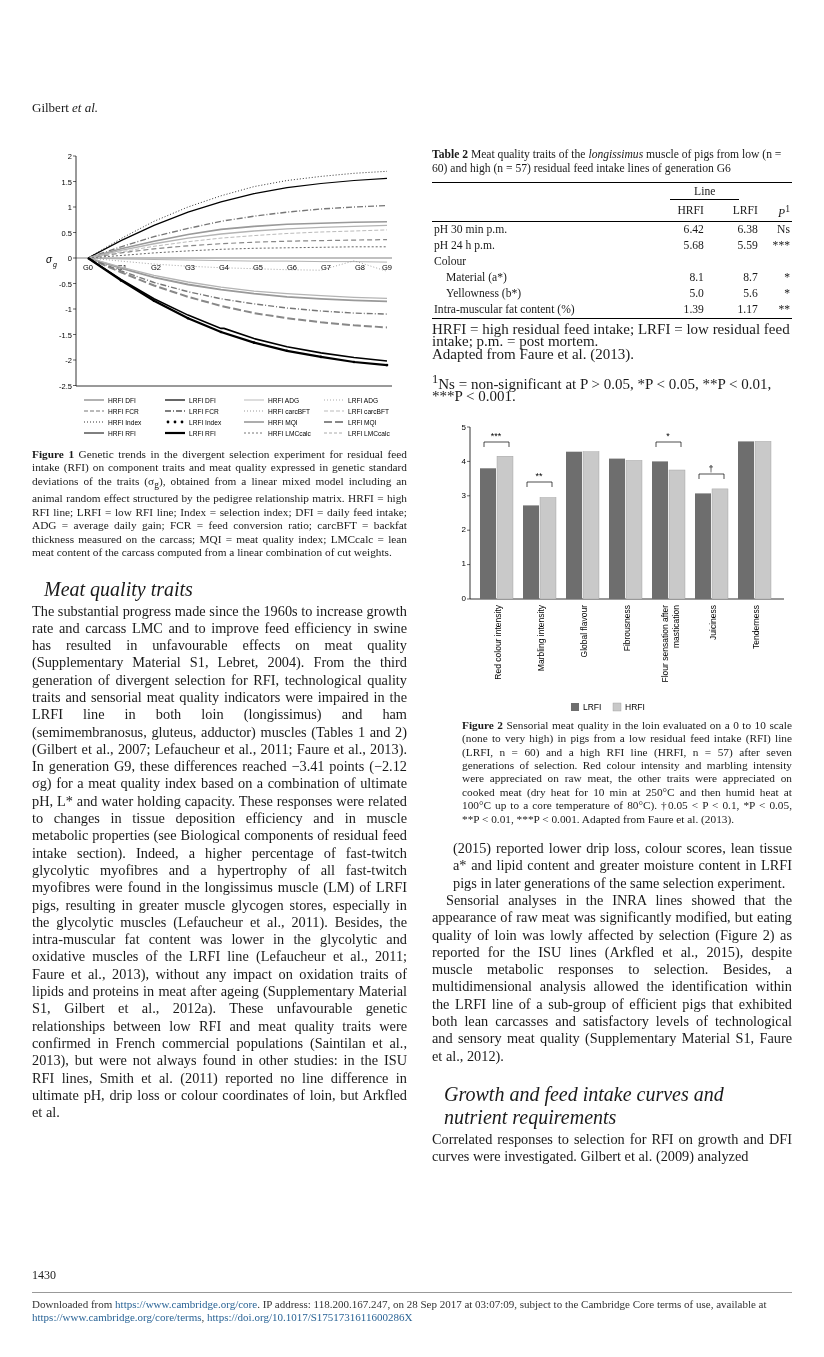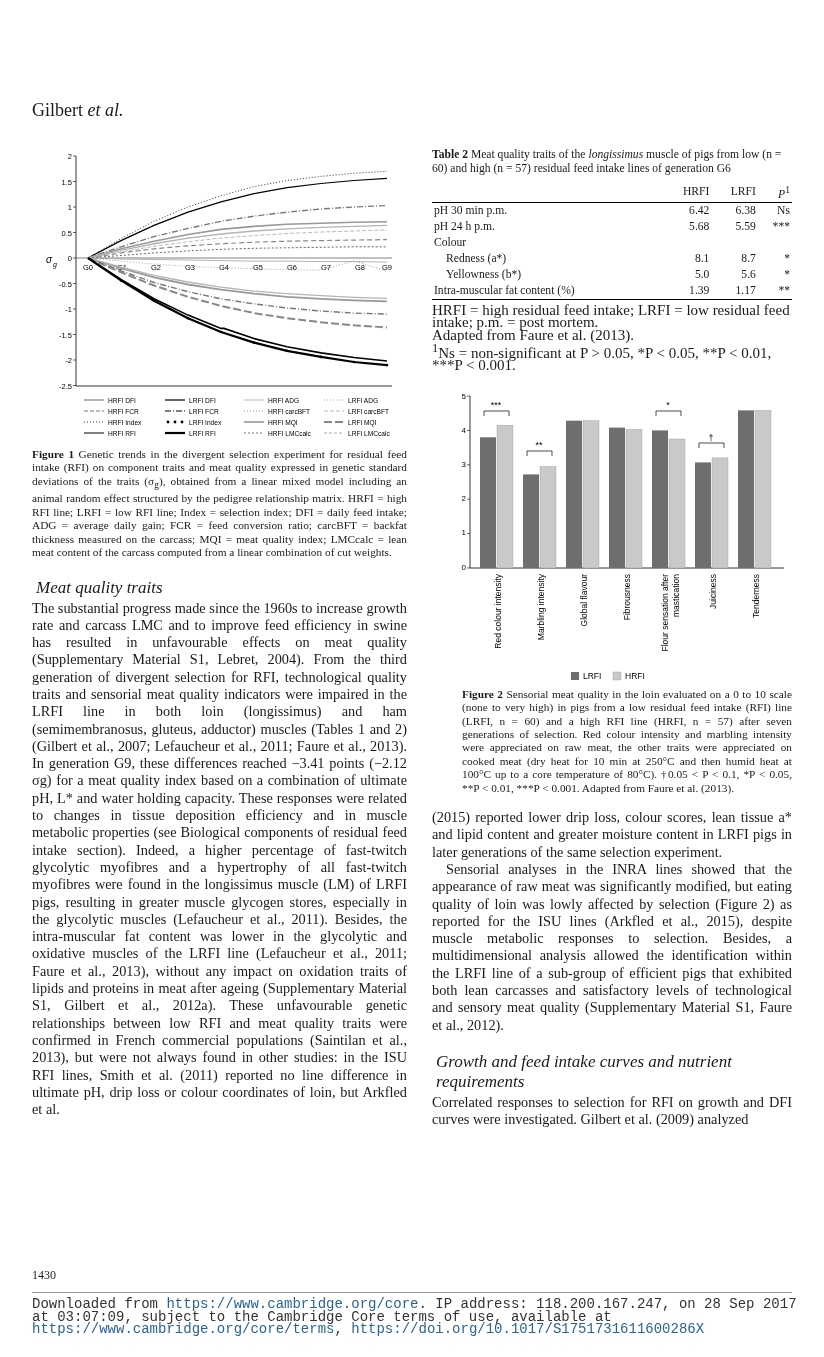--- a/index.html
+++ b/index.html
@@ -1,32 +1,32 @@
 <!DOCTYPE html>
 <html><head>
 <meta charset="utf-8">
 <style>
   html,body{margin:0;padding:0;background:#fff;}
   body{width:824px;height:1357px;font-family:"Liberation Serif",serif;color:#1a1a1a;position:relative;}
   .page{position:absolute;left:0;top:0;width:824px;height:1357px;}
-  .runhead{position:absolute;left:32px;top:100px;font-size:18px;}
+  .runhead{position:absolute;left:32px;top:100px;font-size:13px;}
   .runhead i{font-style:italic;}
 
   
   .colL{position:absolute;left:32px;top:148px;width:375px;}
   .colR{position:absolute;left:432px;top:148px;width:360px;}
 
   
   .fig1box{width:375px;height:280px;position:relative;}
   .fig1svg{position:absolute;left:0;top:0;}
   .caption{font-size:11.3px;line-height:13.4px;text-align:justify;margin-top:4px;}
   .caption b{font-weight:bold;}
 
   
-  .secthead{font-style:italic;font-size:17px;margin:18px 0 2px 4px;}
+  .secthead{font-style:italic;font-size:20px;margin:18px 0 2px 12px;}
   .body{font-size:14.3px;line-height:17.3px;text-align:justify;}
 
   
   .tcap{font-size:11.6px;line-height:14px;margin-bottom:6px;}
   .tcap b{font-weight:bold;}
   .tcap i{font-style:italic;}
   table.t2{border-collapse:collapse;width:360px;font-size:11.6px;}
   table.t2 td,table.t2 th{padding:1.5px 2px;font-weight:normal;text-align:right;}
   table.t2 td.lbl,table.t2 th.lbl{text-align:left;}
   .ruleTop{border-top:1.3px solid #000;}
@@ -35,21 +35,21 @@
   .lineSpan{border-bottom:0.8px solid #000;}
   .indent{padding-left:14px !important;}
   .tnote{font-size:15px;line-height:12.6px;margin-top:4px;}
 
   
   .fig2box{width:360px;height:300px;position:relative;margin-top:14px;}
 
   
   .pageno{position:absolute;left:32px;top:1268px;font-size:12px;}
   .footrule{position:absolute;left:32px;top:1292px;width:760px;border-top:0.7px solid #999;}
-  .footer{position:absolute;left:32px;top:1298px;width:770px;font-size:14px;line-height:12.6px;color:#333;font-family:Liberation Mono, monospace;}
+  .footer{position:absolute;left:32px;top:1298px;width:770px;font-size:11px;line-height:12.6px;color:#333;font-family:Liberation Serif, serif;}
   .footer a{color:#2a6496;text-decoration:none;}
   text{font-family:"Liberation Sans",sans-serif;}
 </style>
 </head>
 <body>
 
 <div class="page">
 
   <div class="runhead">
     <span>Gilbert</span>
@@ -202,20 +202,27 @@
   </div>
 
   <div class="colR">
 
     <div class="tcap">
       <b>Table 2</b><span> Meat quality traits of the </span><i>longissimus</i><span> muscle of pigs from low (n = 60) and high (n = 57) residual feed intake lines of generation G6</span>
     </div>
 
     <table class="t2">
       <tbody>
+          <tr>
+        <td class="lbl ruleTop"></td>
+        <td class="ruleTop" colspan="2" style="text-align:center;">
+          <span class="lineSpan" style="display:inline-block;padding:0 24px 1px 24px;">Line</span>
+        </td>
+        <td class="ruleTop"></td>
+      </tr>
       <tr class="ruleThin">
         <th class="lbl"></th>
         <th>HRFI</th>
         <th>LRFI</th>
         <th><i>P</i><sup>1</sup></th>
       </tr>
 
       <tr>
             <td class="lbl">pH 30 min p.m.</td>
             <td>6.42</td>
@@ -228,21 +235,21 @@
             <td>5.59</td>
             <td>***</td>
           </tr>
       <tr>
             <td class="lbl">Colour</td>
             <td></td>
             <td></td>
             <td></td>
           </tr>
       <tr>
-            <td class="lbl indent">Redness (a*)</td>
+            <td class="lbl indent">Material (a*)</td>
             <td>8.1</td>
             <td>8.7</td>
             <td>*</td>
           </tr>
       <tr>
             <td class="lbl indent">Yellowness (b*)</td>
             <td>5.0</td>
             <td>5.6</td>
             <td>*</td>
           </tr>
@@ -250,21 +257,21 @@
             <td class="lbl">Intra-muscular fat content (%)</td>
             <td>1.39</td>
             <td>1.17</td>
             <td>**</td>
           </tr>
     </tbody>
       </table>
 
     <div class="tnote">HRFI = high residual feed intake; LRFI = low residual feed intake; p.m. = post mortem.</div>
     <div class="tnote" style="margin-top:0;">Adapted from Faure et al. (2013).</div>
-    <div class="tnote" style="margin-top:0;"><sup>1</sup><span>Ns = non-significant at P &gt; 0.05, *P &lt; 0.05, **P &lt; 0.01, ***P &lt; 0.001.</span></div>
+    <div class="tnote" style="margin-top:12px;"><sup>1</sup><span>Ns = non-significant at P &gt; 0.05, *P &lt; 0.05, **P &lt; 0.01, ***P &lt; 0.001.</span></div>
 
     <div class="fig2box">
       <svg width="360" height="300" viewBox="0 0 360 300">
         <line x1="38" y1="10" x2="38" y2="182" stroke="#000" stroke-width="0.8"></line>
         <line x1="38" y1="182" x2="352" y2="182" stroke="#000" stroke-width="0.8"></line>
         <g font-size="8" fill="#000" text-anchor="end">
           <text x="34" y="13">5</text>
             <text x="34" y="47">4</text>
             <text x="34" y="81">3</text>
           <text x="34" y="115">2</text>
@@ -331,21 +338,21 @@
           <rect x="181" y="286" width="8" height="8" fill="#c9c9c9" stroke="#999" stroke-width="0.4"></rect>
           <text x="193" y="293">HRFI</text>
         </g>
       </svg>
     </div>
 
     <div class="caption" style="margin-top:2px;margin-left:30px;">
       <b>Figure 2</b><span> Sensorial meat quality in the loin evaluated on a 0 to 10 scale (none to very high) in pigs from a low residual feed intake (RFI) line (LRFI, n = 60) and a high RFI line (HRFI, n = 57) after seven generations of selection. Red colour intensity and marbling intensity were appreciated on raw meat, the other traits were appreciated on cooked meat (dry heat for 10 min at 250°C and then humid heat at 100°C up to a core temperature of 80°C). †0.05 &lt; P &lt; 0.1, *P &lt; 0.05, **P &lt; 0.01, ***P &lt; 0.001. Adapted from Faure et al. (2013).</span>
     </div>
 
-    <div class="body" style="margin-top:14px;">(2015) reported lower drip loss, colour scores, lean tissue a* and lipid content and greater moisture content in LRFI pigs in later generations of the same selection experiment.</div>
+    <div class="body" style="margin-top:14px;margin-left:21px;">(2015) reported lower drip loss, colour scores, lean tissue a* and lipid content and greater moisture content in LRFI pigs in later generations of the same selection experiment.</div>
     <div class="body" style="text-indent:14px;">Sensorial analyses in the INRA lines showed that the appearance of raw meat was significantly modified, but eating quality of loin was lowly affected by selection (Figure 2) as reported for the ISU lines (Arkfled et al., 2015), despite muscle metabolic responses to selection. Besides, a multidimensional analysis allowed the identification within the LRFI line of a sub-group of efficient pigs that exhibited both lean carcasses and satisfactory levels of technological and sensory meat quality (Supplementary Material S1, Faure et al., 2012).</div>
     <div class="secthead">Growth and feed intake curves and nutrient requirements</div>
     <div class="body">Correlated responses to selection for RFI on growth and DFI curves were investigated. Gilbert et al. (2009) analyzed</div>
   </div>
 
   <div class="pageno">1430</div>
   <div class="footrule"></div>
   <div class="footer">
     <span>Downloaded from </span><a href="#">https://www.cambridge.org/core</a><span>. IP address: 118.200.167.247, on 28 Sep 2017 at 03:07:09, subject to the Cambridge Core terms of use, available at</span><br>
     <a href="#">https://www.cambridge.org/core/terms</a><span>, </span><a href="#">https://doi.org/10.1017/S1751731611600286X</a>

